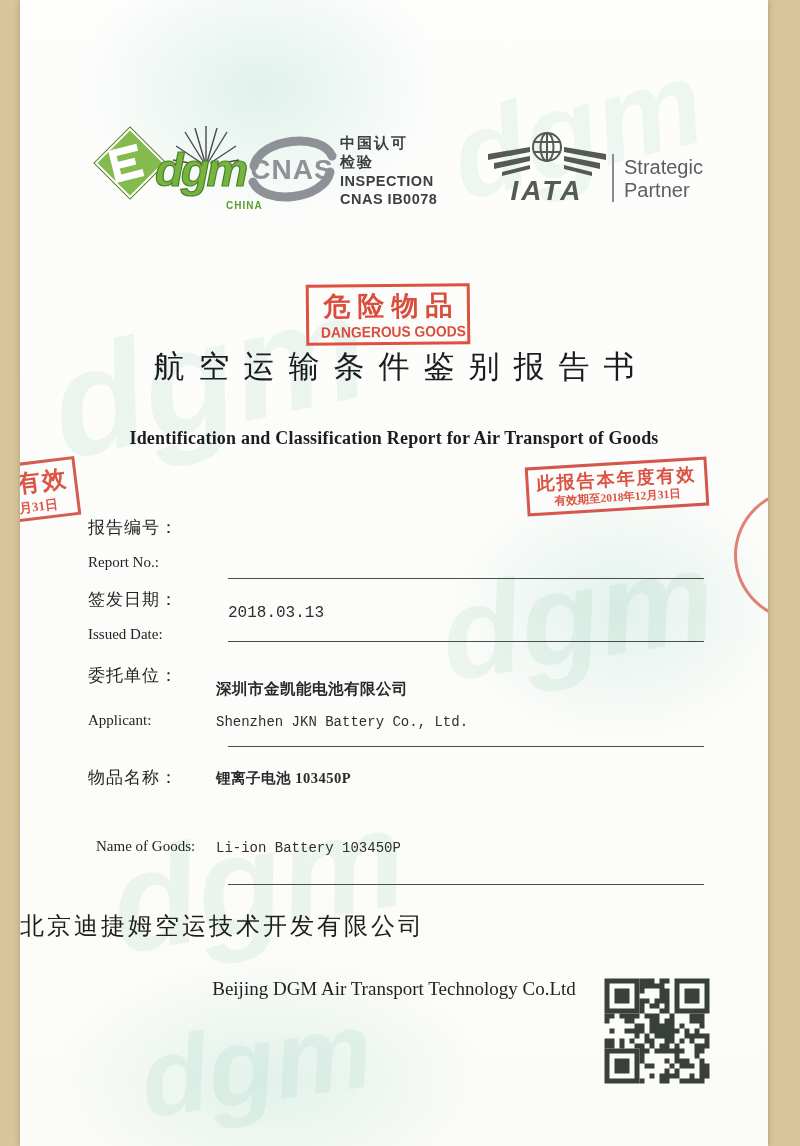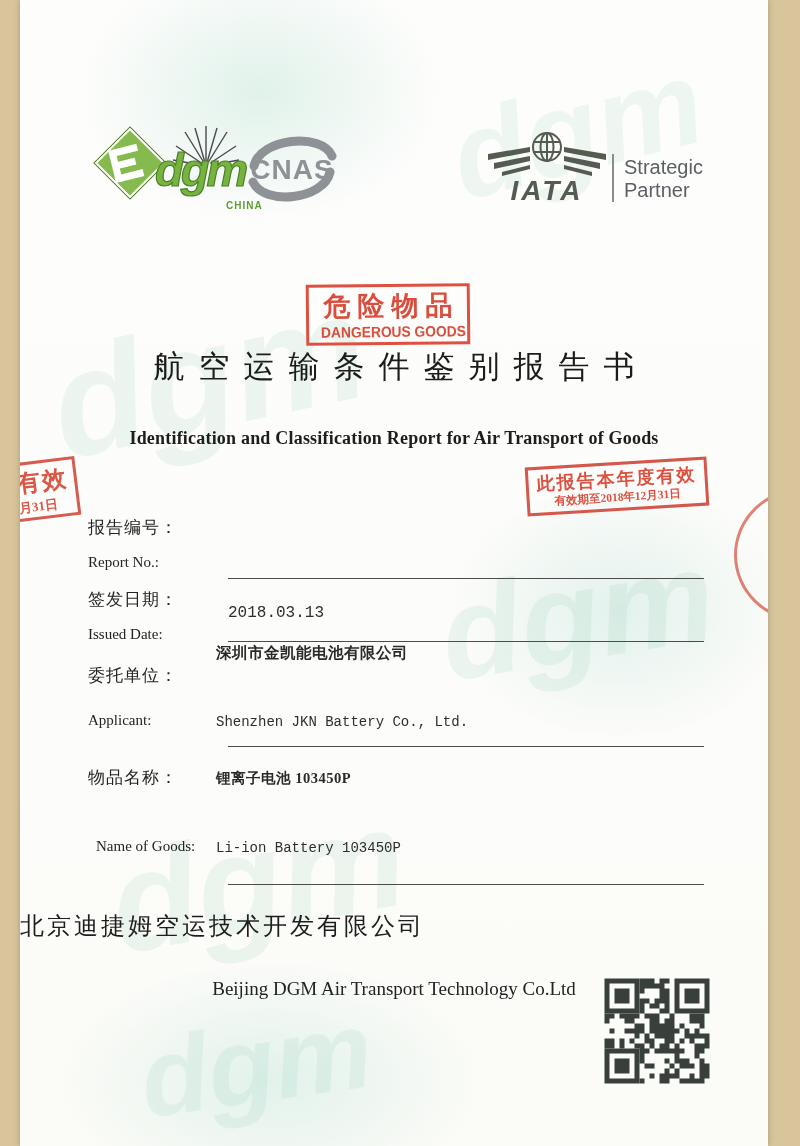--- a/index.html
+++ b/index.html
@@ -124,20 +124,26 @@
     <div class="dgm-text">dgm</div>
     <div class="dgm-china">CHINA</div>
   </div>
 
   <svg class="abs logo-cnas" width="92" height="78" viewBox="0 0 92 78">
     <path d="M8,36 C14,8 76,2 86,26" fill="none" stroke="#8e9296" stroke-width="9" stroke-linecap="round"></path>
     <path d="M84,42 C78,70 18,76 7,52" fill="none" stroke="#8e9296" stroke-width="9" stroke-linecap="round"></path>
     <text x="46" y="49" text-anchor="middle" font-family="Liberation Sans, sans-serif" font-size="28" font-weight="bold" fill="#8e9296" letter-spacing="1">CNAS</text>
   </svg>
 
+  <div class="abs accred">
+    <div class="cn">中国认可</div>
+    <div class="cn">检验</div>
+    <div class="en">INSPECTION</div>
+    <div class="en">CNAS IB0078</div>
+  </div>
 
   <svg class="abs logo-iata" width="122" height="76" viewBox="0 0 122 76">
     <g stroke="#565b52" stroke-width="2" fill="none">
       <circle cx="61" cy="17" r="14"></circle>
       <ellipse cx="61" cy="17" rx="6.5" ry="14"></ellipse>
       <line x1="47.5" y1="12" x2="74.5" y2="12"></line>
       <line x1="47" y1="22" x2="75" y2="22"></line>
       <line x1="61" y1="3" x2="61" y2="31"></line>
     </g>
     <g fill="#565b52">
@@ -180,21 +186,21 @@
   <div class="abs lbl-cn" style="left:68px;top:516px;">报告编号：</div>
   <div class="abs lbl-en" style="left:68px;top:554px;">Report No.:</div>
   <div class="abs rule" style="top:578px;"></div>
 
   <div class="abs lbl-cn" style="left:68px;top:588px;">签发日期：</div>
   <div class="abs lbl-en" style="left:68px;top:626px;font-family:Liberation Serif, serif;">Issued Date:</div>
   <div class="abs val-mono" style="left:208px;top:604px;font-size:16px;">2018.03.13</div>
   <div class="abs rule" style="top:641px;"></div>
 
   <div class="abs lbl-cn" style="left:68px;top:664px;">委托单位：</div>
-  <div class="abs val-cn" style="left:196px;top:643px;">深圳市金凯能电池有限公司</div>
+  <div class="abs val-cn" style="left:196px;top:679px;">深圳市金凯能电池有限公司</div>
   <div class="abs lbl-en" style="left:68px;top:712px;">Applicant:</div>
   <div class="abs val-mono" style="left:196px;top:714px;font-size:14px;">Shenzhen JKN Battery Co., Ltd.</div>
   <div class="abs rule" style="top:746px;"></div>
 
   <div class="abs lbl-cn" style="left:68px;top:766px;">物品名称：</div>
   <div class="abs val-cn" style="left:196px;top:769px;font-size:14.5px;">锂离子电池 103450P</div>
   <div class="abs lbl-en" style="left:76px;top:838px;">Name of Goods:</div>
   <div class="abs val-mono" style="left:196px;top:840px;font-size:14px;">Li-ion Battery 103450P</div>
   <div class="abs rule" style="top:884px;"></div>
 

